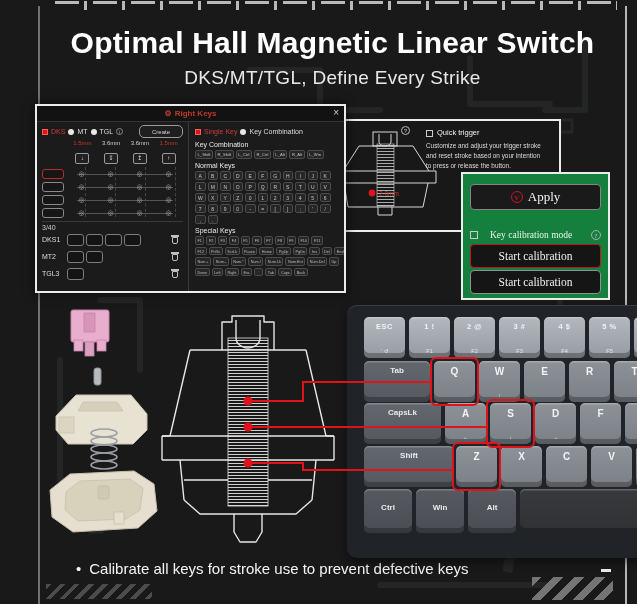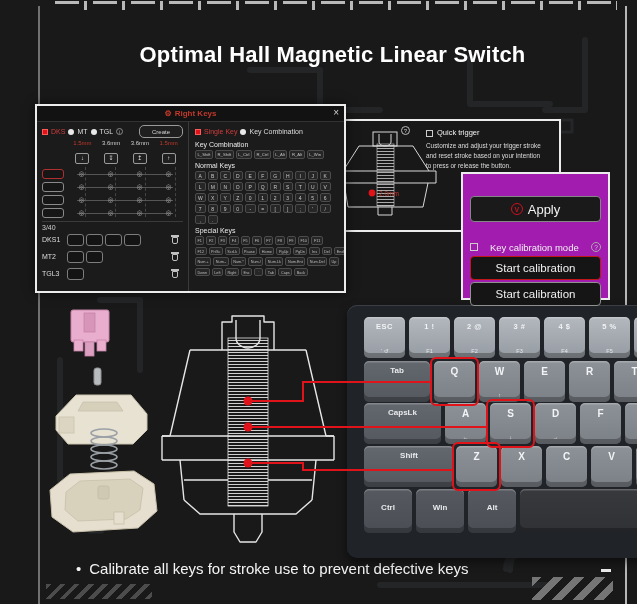--- a/index.html
+++ b/index.html
@@ -12,21 +12,21 @@
   .top-dashes{position:absolute;left:55px;right:20px;top:1px;height:3px;z-index:3;
     background:repeating-linear-gradient(90deg,#b9b9b9 0 24px,transparent 24px 38px);}
   .top-ticks{position:absolute;left:55px;right:20px;top:1px;height:9px;z-index:3;
     background:repeating-linear-gradient(90deg,transparent 0 29px,#b9b9b9 29px 32px,transparent 32px 38px);}
   .frame-left{position:absolute;left:38px;top:6px;bottom:0;width:2px;background:#8f8f8f;opacity:.75;z-index:3;}
   .frame-right{position:absolute;left:625px;top:6px;bottom:0;width:2px;background:#c9c9c9;opacity:.9;z-index:3;}
   .bg-circuit{position:absolute;inset:0;z-index:1;}
 
   
   .hdr{position:absolute;left:40px;right:12px;top:24px;text-align:center;z-index:4;}
-  .hdr h1{margin:18px;font-size:22px;font-weight:bold;color:#fff;letter-spacing:.2px;}
+  .hdr h1{margin:2px;font-size:30px;font-weight:bold;color:#fff;letter-spacing:.2px;}
   .hdr h2{margin:7px 0 0 0;font-size:19px;font-weight:400;color:#e8e8e8;letter-spacing:.3px;}
 
   
   .sw{position:absolute;left:35px;top:104px;width:311px;height:189px;z-index:30;
     background:#1b1b1b;border:2px solid #ececec;box-sizing:border-box;box-shadow:0 0 10px rgba(0,0,0,.6);}
   .sw-titlebar{height:15px;background:#121212;border-bottom:1px solid #333;position:relative;
     display:flex;align-items:center;justify-content:center;}
   .sw-title{color:#c0392b;font-size:8px;font-weight:bold;display:flex;gap:3px;align-items:center;}
   .sw-close{position:absolute;right:5px;top:1px;color:#cfcfcf;font-size:10px;line-height:12px;}
   .sw-body{display:flex;height:calc(100% - 16px);}
@@ -83,21 +83,21 @@
     background:#181818;border:2px solid #ececec;box-sizing:border-box;}
   .qt-help{position:absolute;left:70px;top:5px;width:9px;height:9px;border:1px solid #bbb;border-radius:50%;
     color:#ccc;font-size:6px;line-height:8px;text-align:center;box-sizing:border-box;}
   .qt-cb{position:absolute;left:95px;top:9px;width:7px;height:7px;border:1px solid #ccc;box-sizing:border-box;}
   .qt-label{position:absolute;left:106px;top:7px;font-size:7.5px;color:#f0f0f0;}
   .qt-desc{position:absolute;left:95px;top:20px;width:130px;font-size:6.4px;line-height:1.55;color:#dcdcdc;}
   .qt-desc span{display:block;}
 
   
   .ap{position:absolute;left:461px;top:172px;width:149px;height:128px;z-index:40;
-    background:#a21caf;border:2px solid #ececec;box-sizing:border-box;padding:22px 7px;}
+    background:#15803d;border:2px solid #ececec;box-sizing:border-box;padding:10px 7px;font-family:Liberation Serif, serif;}
   .ap-btn{height:24px;border:1px solid #858585;border-radius:4px;background:#1a1a1a;
     display:flex;align-items:center;justify-content:center;gap:5px;color:#f2f2f2;font-size:13px;}
   .ap-icon{width:12px;height:12px;border:1.6px solid #cf1020;border-radius:50%;color:#cf1020;
     font-size:7px;font-weight:bold;line-height:12px;text-align:center;box-sizing:border-box;}
   .ap-gap{height:18px;}
   .ap-row{display:flex;align-items:center;height:14px;gap:12px;color:#f0f0f0;font-size:9.5px;}
   .ap-cb{width:8px;height:8px;border:1px solid #ccc;box-sizing:border-box;}
   .ap-q{margin-left:auto;width:10px;height:10px;border:1px solid #aaa;border-radius:50%;
     font-size:6.5px;line-height:9px;text-align:center;color:#ccc;box-sizing:border-box;}
   .ap-start{height:22px;border-radius:4px;background:#151515;display:flex;align-items:center;
@@ -159,20 +159,21 @@
   </g>
 </svg>
 
 <div class="top-dashes"></div>
 <div class="top-ticks"></div>
 <div class="frame-left"></div>
 <div class="frame-right"></div>
 
 <div class="hdr">
   <h1>Optimal Hall Magnetic Linear Switch</h1>
+  <h2>DKS/MT/TGL, Define Every Strike</h2>
 </div>
 
 <div class="qt">
   <div class="qt-help">?</div>
   <div class="qt-cb"></div>
   <div class="qt-label">Quick trigger</div>
   <div class="qt-desc">
     <span>Customize and adjust your trigger stroke</span>
     <span>and reset stroke based on your intention</span>
     <span>to press or release the button.</span>

